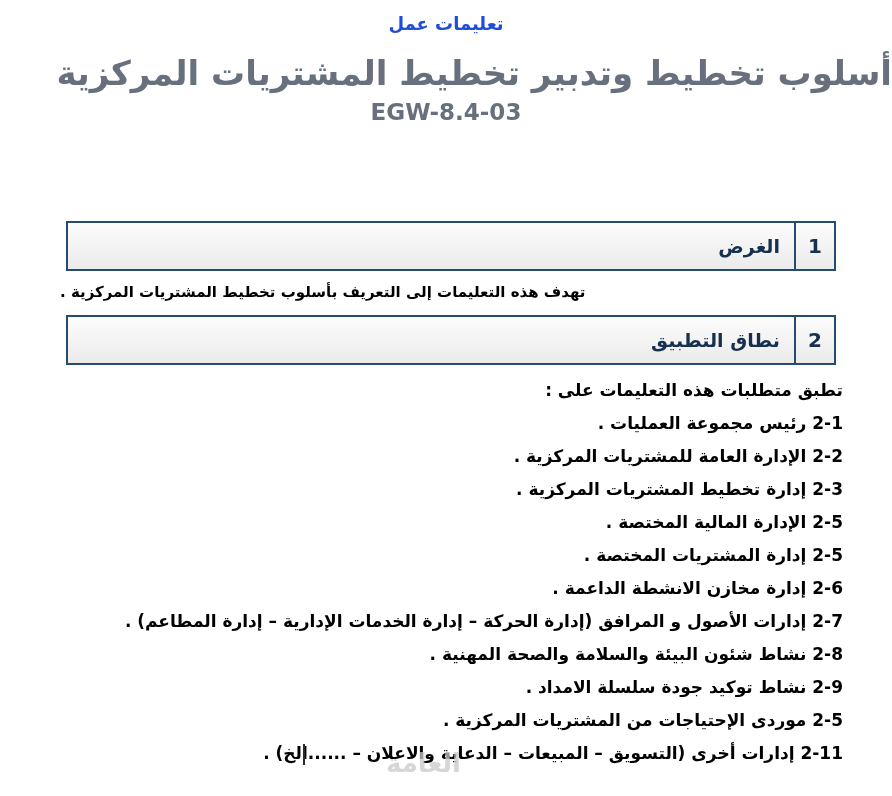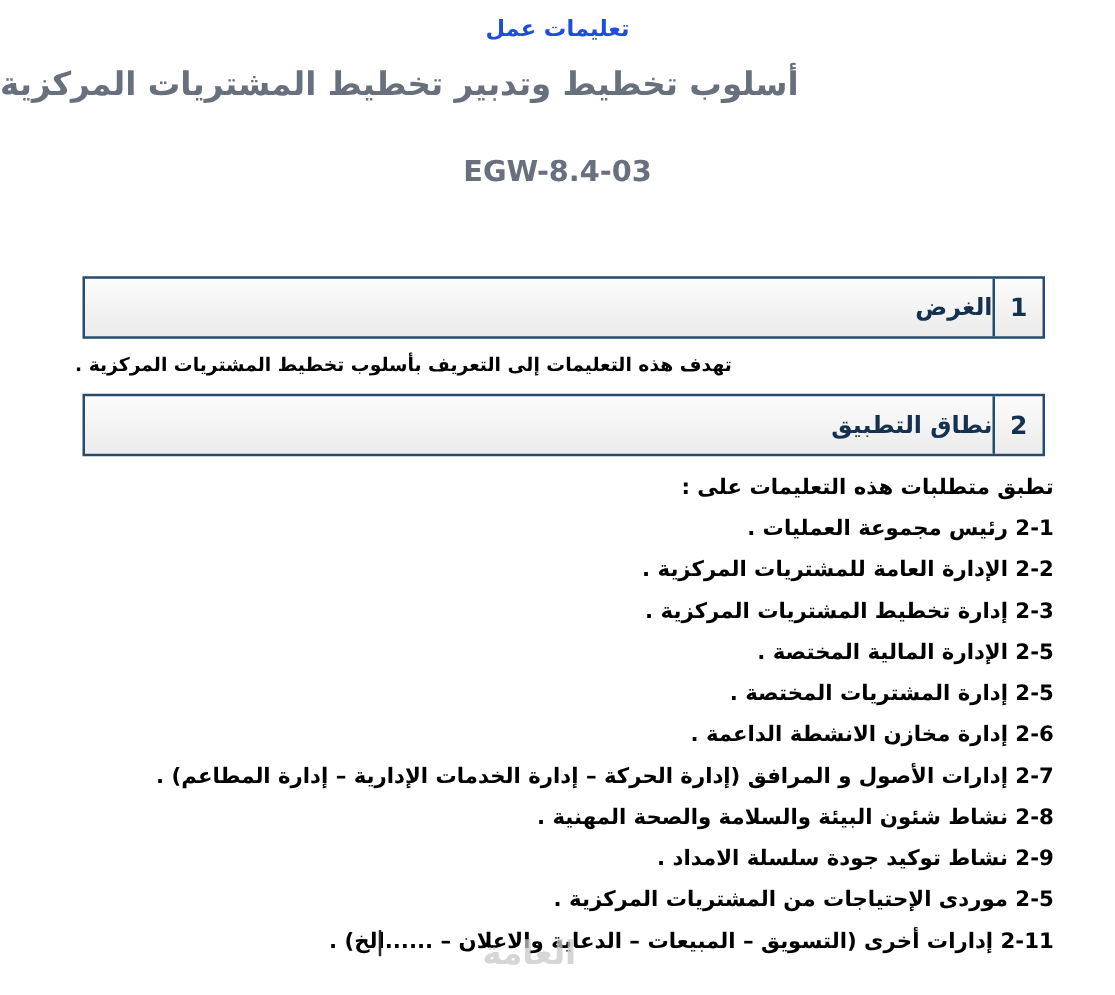--- a/index.html
+++ b/index.html
@@ -20,35 +20,34 @@
     top: 13px; left: 0; right: 0;
     text-align: center;
     font-size: 18px;
     font-weight: bold;
     color: #1d4ed8;
     direction: rtl;
   }
   .doc-title {
     position: absolute;
     top: 53px; left: 0; right: 0;
-    text-align: left;
-    font-size: 26px;
+    text-align: right;
+    font-size: 34px;
     font-weight: bold;
     color: #67707c;
     direction: rtl;
   }
   .doc-code {
     position: absolute;
     top: 99px; left: 0; right: 0;
     text-align: center;
     font-size: 23px;
     font-weight: bold;
     color: #67707c;
     direction: ltr;
-    margin-top: 26px;
   }
 
   
   .section-bar {
     position: absolute;
     left: 66px;
     width: 770px;
     height: 50px;
     border: 2px solid #254b6e;
     background: linear-gradient(180deg, #fcfcfc 0%, #ebebeb 100%);
@@ -64,20 +63,21 @@
     text-align: center;
     line-height: 46px;
     font-size: 20px;
     font-weight: bold;
     color: #15314f;
     flex: 0 0 auto;
   }
   .section-title {
     flex: 1 1 auto;
     text-align: right;
+    padding-right: 14px;
     line-height: 46px;
     font-size: 19px;
     font-weight: bold;
     color: #15314f;
   }
 
   
   .purpose-text {
     position: absolute;
     top: 283px;

